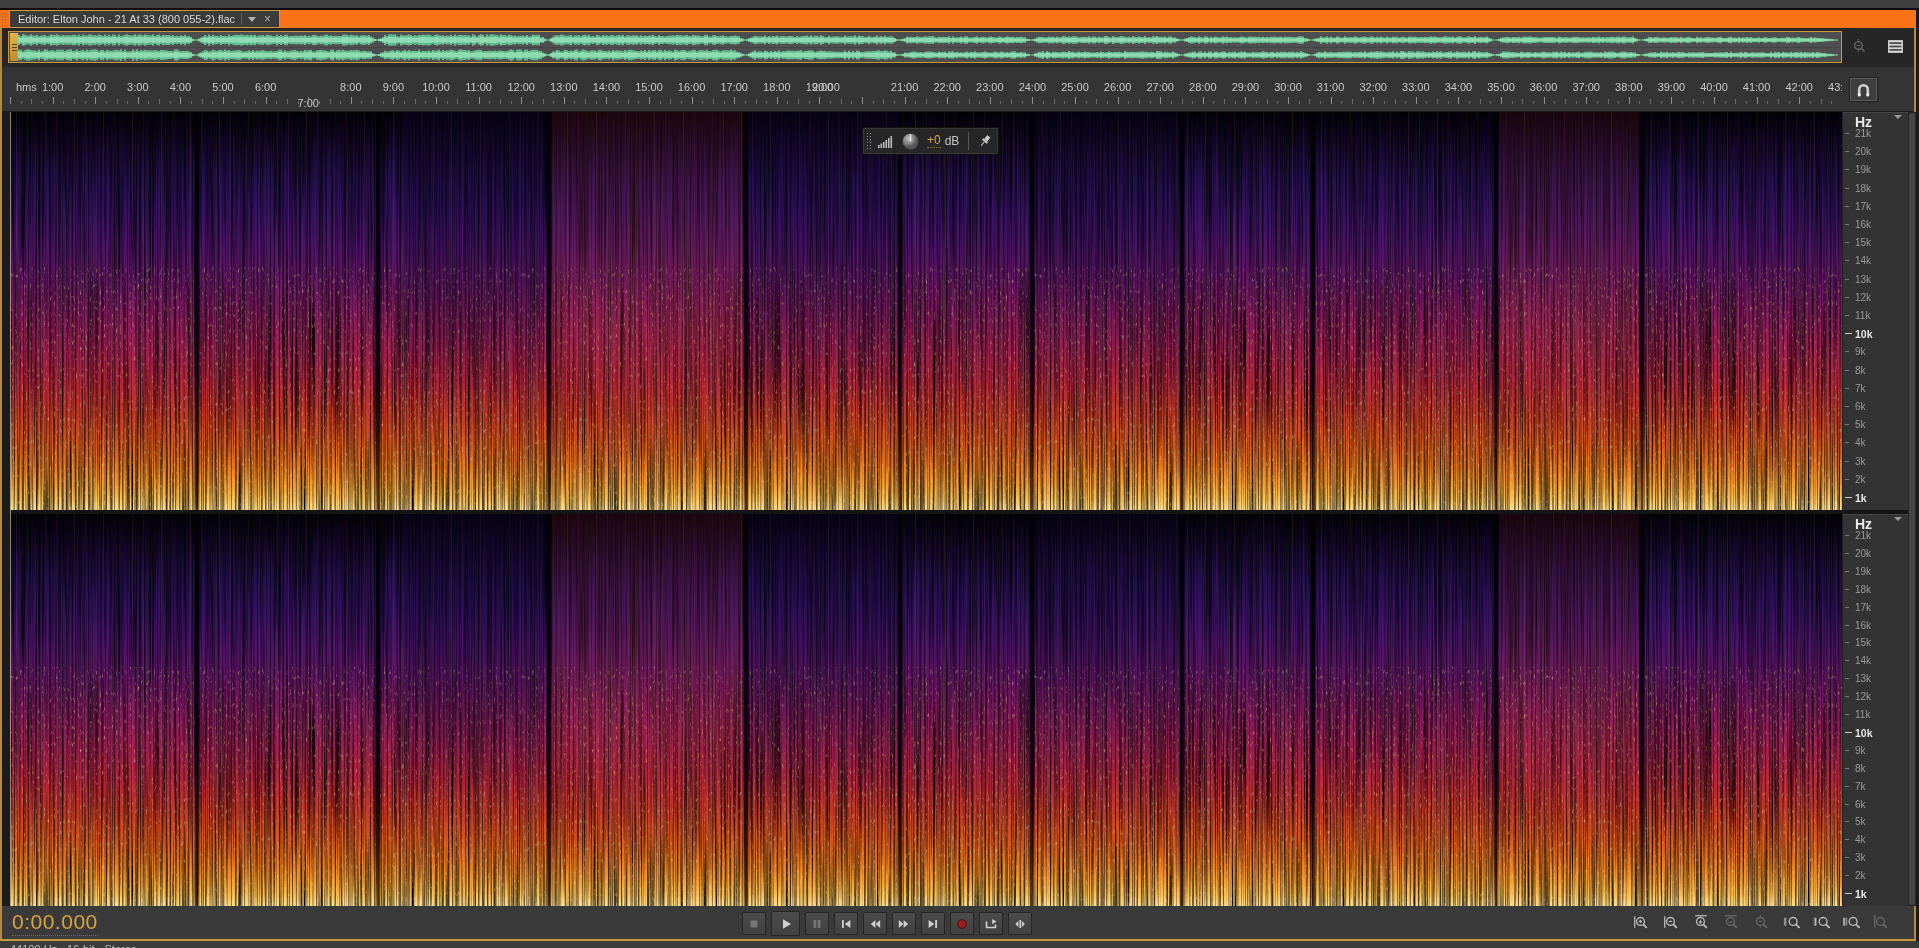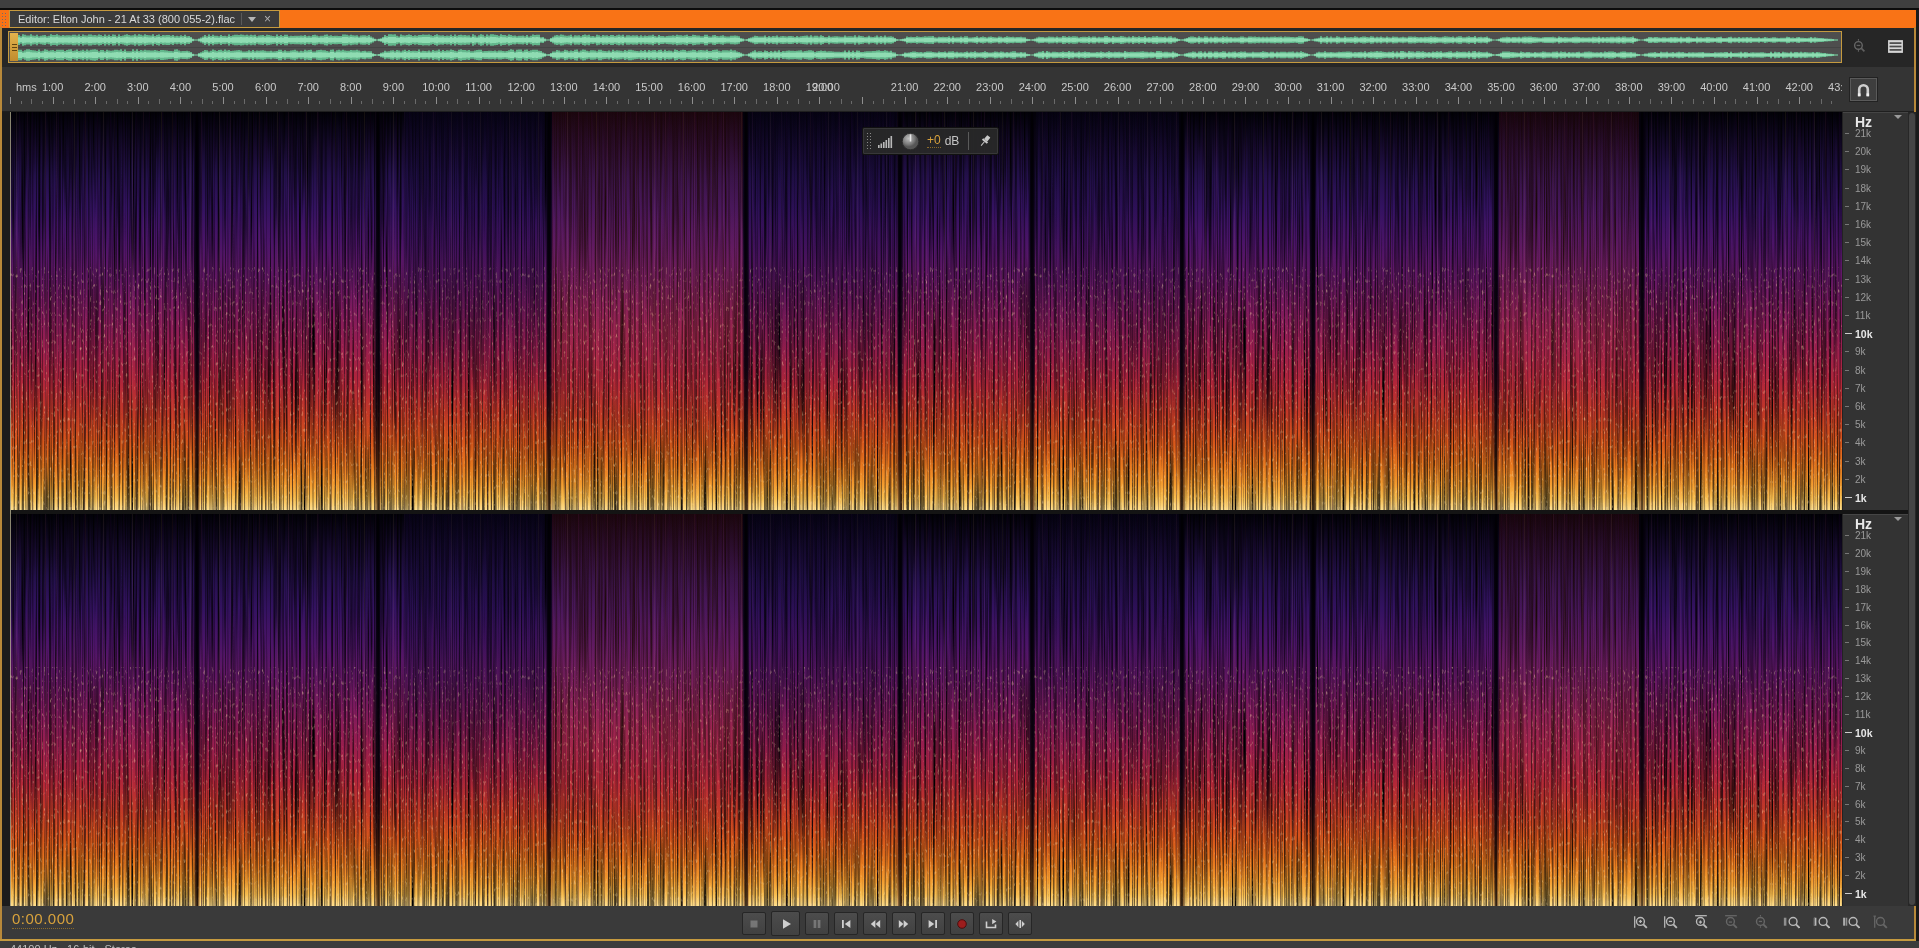--- a/index.html
+++ b/index.html
@@ -105,21 +105,21 @@
          background:rgba(40,40,40,.94); border:1px solid #111; box-shadow:0 0 0 1px rgba(90,90,90,.35) inset;
          border-radius:2px; padding:0 6px 0 3px; gap:7px; }
   .hud-grip { width:5px; height:18px;
       background-image:radial-gradient(#8a8a8a 35%, transparent 37%); background-size:3px 3px; }
   .hud-val { color:#d8a23c; font-size:12px; border-bottom:1px dotted #8a6a2a; line-height:13px; }
   .hud-unit { color:#c5c5c5; font-size:12px; margin-left:-3px; }
   .hud-sep { width:1px; height:18px; background:#5a5a5a; margin:0 2px; }
 
   
   .transport { position:absolute; left:2px; top:906px; width:1912px; height:33px; background:#3a3a3a; }
-  .time-display { position:absolute; left:10px; top:4px; font-size:15px; color:#d8a23c;
+  .time-display { position:absolute; left:10px; top:4px; font-size:21px; color:#d8a23c;
                   border-bottom:1px dotted #8a6a2a; padding-bottom:1px; letter-spacing:.5px; }
   .t-buttons { position:absolute; left:740px; top:5px; display:flex; gap:5px; align-items:center; }
   .t-btn { width:24px; height:23px; background:linear-gradient(#4c4c4c,#414141);
            border:1px solid #262626; border-radius:2px;
            display:flex; align-items:center; justify-content:center; }
   .t-btn.big { width:29px; height:25px; }
   .t-btn.disabled svg { opacity:.35; }
   .z-buttons { position:absolute; right:22px; top:6px; display:flex; gap:8px; align-items:center; }
   .z-btn { width:22px; height:20px; display:flex; align-items:center; justify-content:center; }
   .z-btn.disabled { opacity:.35; }
@@ -204,21 +204,21 @@
 
   <div class="ruler">
     <div class="ruler-track" id="rulerTrack">
       <span class="hms">hms</span>
     <span class="r-label" style="left: 42.6px;">1:00</span>
         <span class="r-label" style="left: 85.2px;">2:00</span>
         <span class="r-label" style="left: 127.8px;">3:00</span>
         <span class="r-label" style="left: 170.4px;">4:00</span>
         <span class="r-label" style="left: 213px;">5:00</span>
         <span class="r-label" style="left: 255.6px;">6:00</span>
-        <span class="r-label" style="left: 298.2px;">7:00</span>
+        <span class="r-label" style="left: 298.2px; margin-top: 16px;">7:00</span>
         <span class="r-label" style="left: 340.8px;">8:00</span>
         <span class="r-label" style="left: 383.4px;">9:00</span>
         <span class="r-label" style="left: 426px;">10:00</span>
         <span class="r-label" style="left: 468.6px;">11:00</span>
         <span class="r-label" style="left: 511.2px;">12:00</span>
         <span class="r-label" style="left: 553.8px;">13:00</span>
         <span class="r-label" style="left: 596.4px;">14:00</span>
         <span class="r-label" style="left: 639px;">15:00</span>
         <span class="r-label" style="left: 681.6px;">16:00</span>
         <span class="r-label" style="left: 724.2px;">17:00</span>

